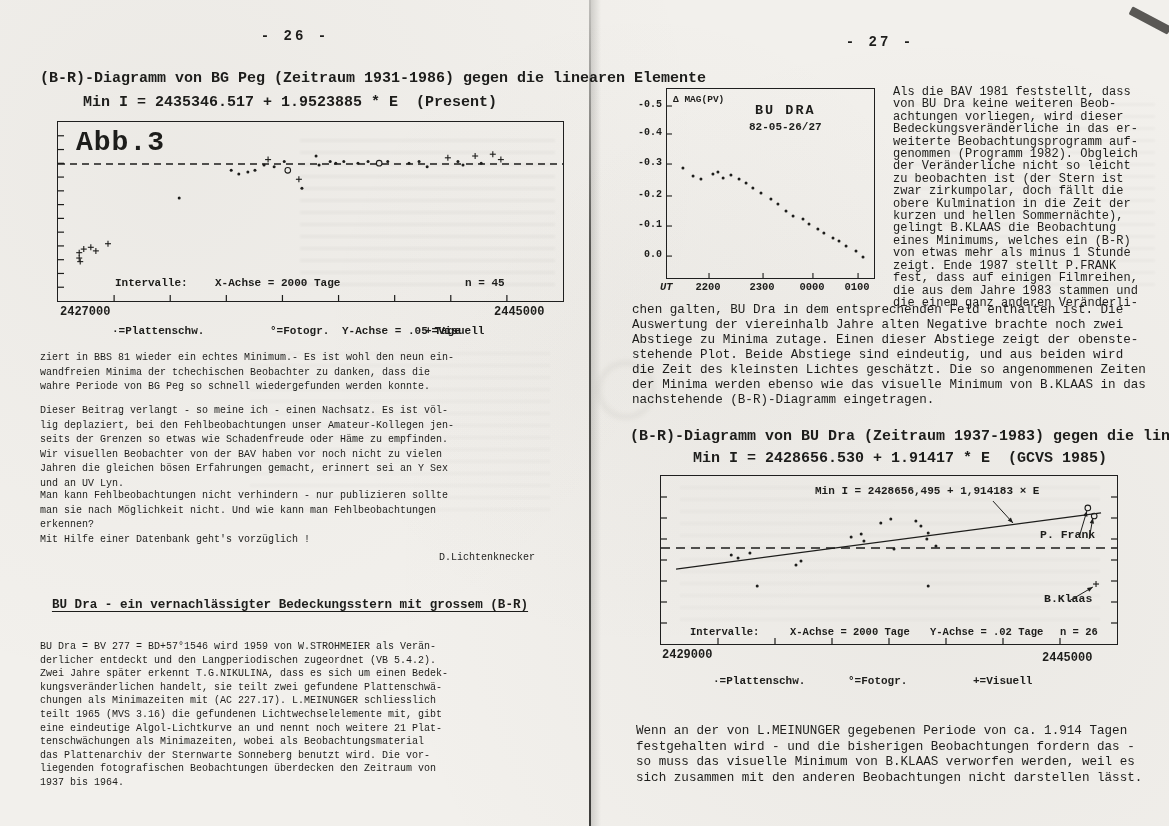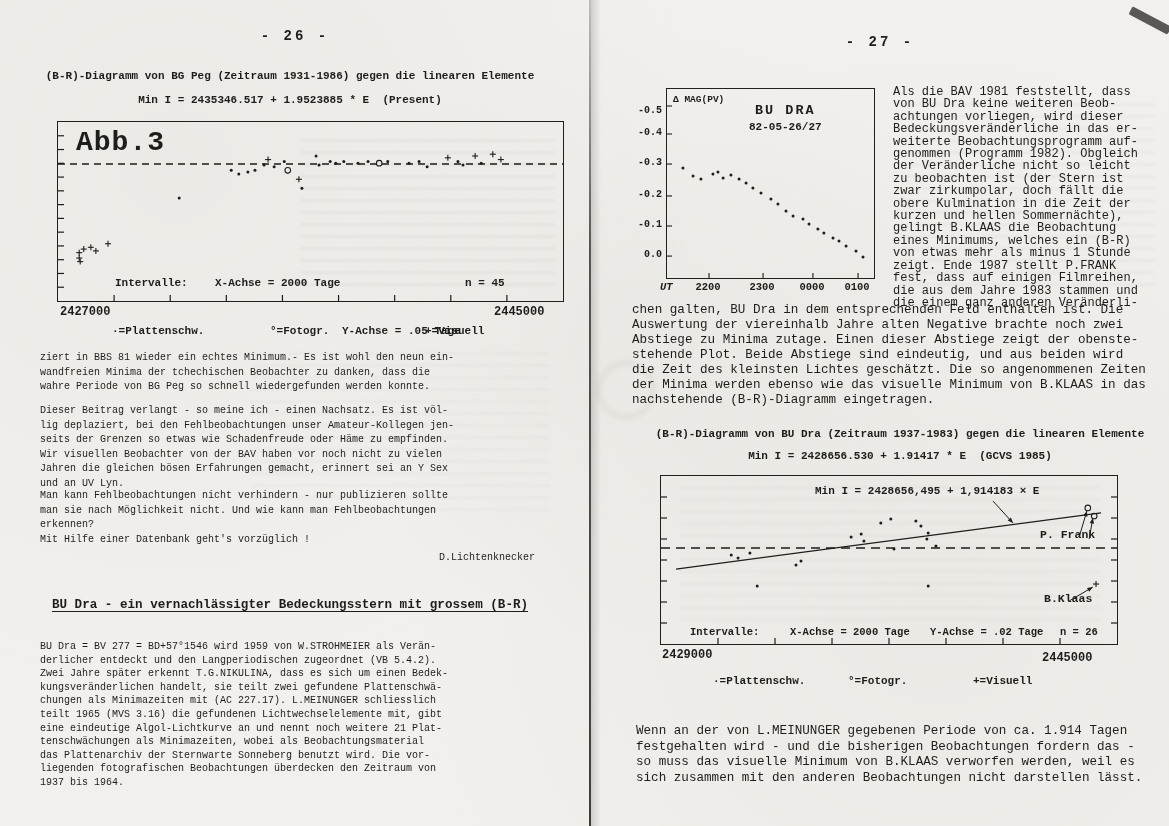--- a/index.html
+++ b/index.html
@@ -10,21 +10,21 @@
       radial-gradient(circle at 15% 20%, rgba(120,115,105,0.05), transparent 45%),
       radial-gradient(circle at 80% 70%, rgba(120,115,105,0.06), transparent 50%),
       radial-gradient(circle at 55% 40%, rgba(120,115,105,0.04), transparent 40%);
     font-family:"Liberation Mono","DejaVu Sans Mono",monospace;
     color:#1d1d1b;
   }
   .t{position:absolute;white-space:pre;color:#1d1d1b;}
   .body12{font-size:10px;line-height:14.6px;}
   .col12{font-size:12px;line-height:12.4px;}
   .full12{font-size:12.6px;line-height:15px;}
-  .cap{font-size:11px;font-weight:bold;}
+  .cap{font-size:15px;font-weight:bold;}
   .pagenum{font-size:14px;font-weight:bold;letter-spacing:3px;}
   .chartbox{position:absolute;border:1.6px solid #1f1f1f;background:transparent;}
   .chartbox svg{position:absolute;left:0;top:0;}
   .chtxt{position:absolute;white-space:pre;font-weight:bold;color:#1d1d1b;}
   .foot{font-size:11px;}
   .foot2{font-size:10.5px;}
   .leg{font-size:11px;font-weight:bold;}
   .xcorner{font-size:12px;font-weight:bold;}
   .ylab{font-size:10px;font-weight:bold;text-align:right;width:26px;}
   .xlab{font-size:10.5px;font-weight:bold;width:30px;text-align:center;}
@@ -210,21 +210,21 @@
         <circle cx="166.014" cy="148.93200000000002" r="1.5" fill="#1d1d1b"></circle>
         <circle cx="172.017" cy="151.95600000000002" r="1.5" fill="#1d1d1b"></circle>
         <circle cx="179.055" cy="157.059" r="1.5" fill="#1d1d1b"></circle>
         <circle cx="188.991" cy="161.97299999999998" r="1.5" fill="#1d1d1b"></circle>
         <circle cx="196.029" cy="168.02100000000002" r="1.5" fill="#1d1d1b"></circle>
       </svg>
     <div class="chtxt" style="left:6px;top:5px;font-size:9.5px;">Δ MAG(PV)</div>
     <div class="chtxt" style="left:88px;top:14px;font-size:13.5px;letter-spacing:2px;">BU DRA</div>
     <div class="chtxt" style="left:82px;top:32px;font-size:11px;">82-05-26/27</div>
   </div>
-  <div class="t ylab" style="left:636px;top:105px;">-0.5</div>
+  <div class="t ylab" style="left:636px;top:99px;">-0.5</div>
   <div class="t ylab" style="left:636px;top:127px;">-0.4</div>
   <div class="t ylab" style="left:636px;top:157px;">-0.3</div>
   <div class="t ylab" style="left:636px;top:189px;">-0.2</div>
   <div class="t ylab" style="left:636px;top:219px;">-0.1</div>
   <div class="t ylab" style="left:636px;top:249px;">0.0</div>
   <div class="t xlab" style="left:660px;top:281px;text-align:left;font-style:italic;">UT</div>
   <div class="t xlab" style="left:693px;top:281px;">2200</div>
   <div class="t xlab" style="left:747px;top:281px;">2300</div>
   <div class="t xlab" style="left:797px;top:281px;">0000</div>
   <div class="t xlab" style="left:842px;top:281px;">0100</div>

